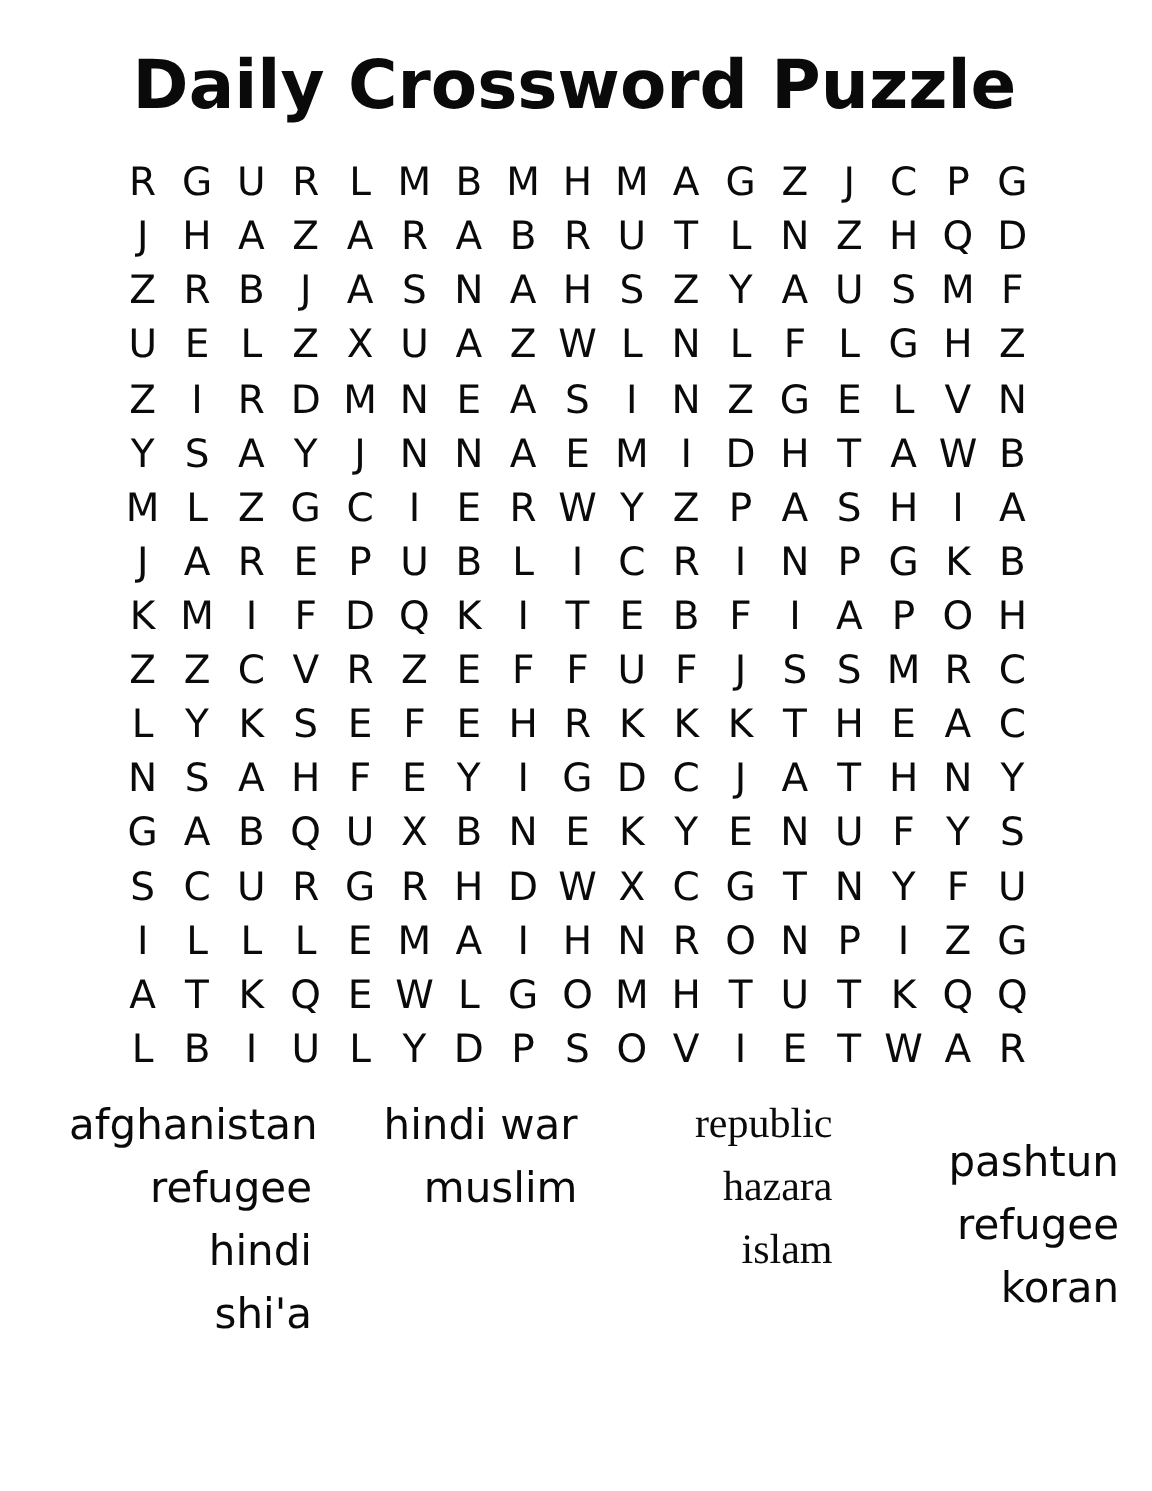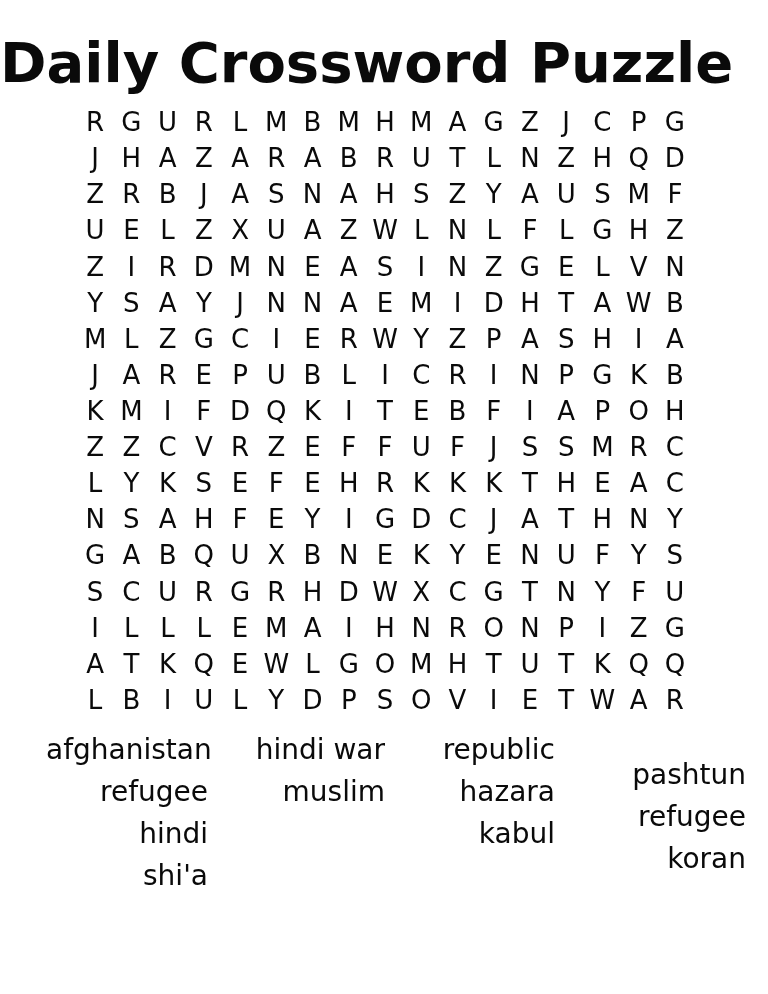--- a/index.html
+++ b/index.html
@@ -13,22 +13,22 @@
     height: 994px;
     font-family: "DejaVu Sans", sans-serif;
     color: #0a0a0a;
     overflow: hidden;
   }
   .title {
     position: absolute;
     top: 30px;
     left: 0;
     width: 766px;
-    text-align: left;
-    font-size: 56px;
+    text-align: center;
+    font-size: 45px;
     font-weight: 600;
     letter-spacing: 0px;
     white-space: nowrap;
   }
   .grid {
     position: absolute;
     left: 77px;
     top: 104px;
     width: 616px;
     height: 614px;
@@ -50,21 +50,21 @@
     top: 729px;
     width: 700px;
     display: flex;
     flex-direction: row;
     align-items: flex-start;
     text-align: right;
   }
   .word-col { display: flex; flex-direction: column; }
   .word-col.col0 { width: 162px; }
   .word-col.col1 { width: 177px; }
-  .word-col.col2 { width: 170px; }
+  .word-col.col2 { width: 170px; font-family: Liberation Serif, serif; }
   .word-col.col3 { width: 191px; margin-top: 25px; }
   .word {
     height: 42px;
     line-height: 42px;
     font-size: 28px;
     font-weight: 500;
     white-space: nowrap;
   }
 </style>
 </head>
@@ -371,20 +371,20 @@
       <div class="word">hindi</div>
       <div class="word">shi'a</div>
     </div>
     <div class="word-col col1">
       <div class="word">hindi war</div>
       <div class="word">muslim</div>
     </div>
     <div class="word-col col2">
       <div class="word">republic</div>
       <div class="word">hazara</div>
-      <div class="word">kabul</div>
+      <div class="word">islam</div>
     </div>
     <div class="word-col col3">
       <div class="word">pashtun</div>
       <div class="word">refugee</div>
       <div class="word">koran</div>
     </div>
   </div>
 
 </body></html>

